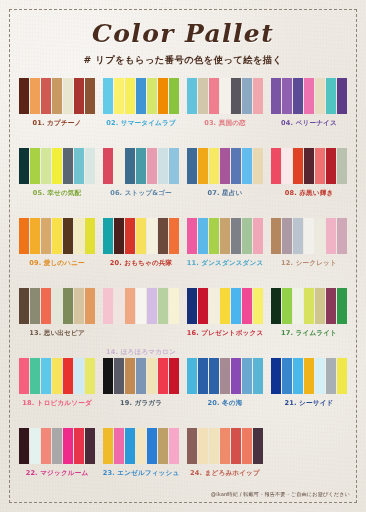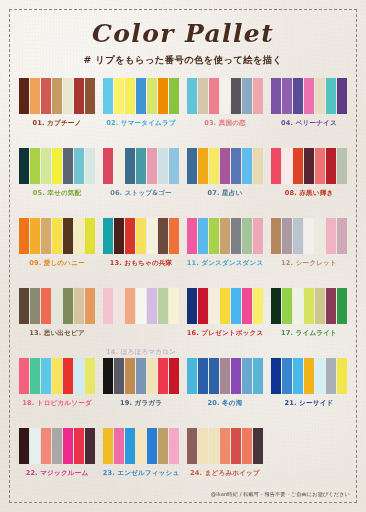--- a/index.html
+++ b/index.html
@@ -238,21 +238,21 @@
       <div class="palette">
         <div class="swatches">
           <div class="swatch" title="#16a4a8" style="background: rgb(22, 164, 168);"></div>
           <div class="swatch" title="#4b1f1c" style="background: rgb(75, 31, 28);"></div>
           <div class="swatch" title="#d7342a" style="background: rgb(215, 52, 42);"></div>
           <div class="swatch" title="#f7e05c" style="background: rgb(247, 224, 92);"></div>
           <div class="swatch" title="#f4f1de" style="background: rgb(244, 241, 222);"></div>
           <div class="swatch" title="#6b4a3c" style="background: rgb(107, 74, 60);"></div>
           <div class="swatch" title="#f07038" style="background: rgb(240, 112, 56);"></div>
         </div>
-        <div class="pal-label" style="color: rgb(192, 57, 43);">13. おもちゃの兵隊</div>
+        <div class="pal-label" style="color: rgb(192, 57, 43);">20. おもちゃの兵隊</div>
       </div>
       <div class="palette">
         <div class="swatches">
           <div class="swatch" title="#ef5ba0" style="background: rgb(239, 91, 160);"></div>
           <div class="swatch" title="#5cb8e8" style="background: rgb(92, 184, 232);"></div>
           <div class="swatch" title="#a8d14a" style="background: rgb(168, 209, 74);"></div>
           <div class="swatch" title="#c8a36e" style="background: rgb(200, 163, 110);"></div>
           <div class="swatch" title="#7d8187" style="background: rgb(125, 129, 135);"></div>
           <div class="swatch" title="#a4c49c" style="background: rgb(164, 196, 156);"></div>
           <div class="swatch" title="#f0a8b8" style="background: rgb(240, 168, 184);"></div>

